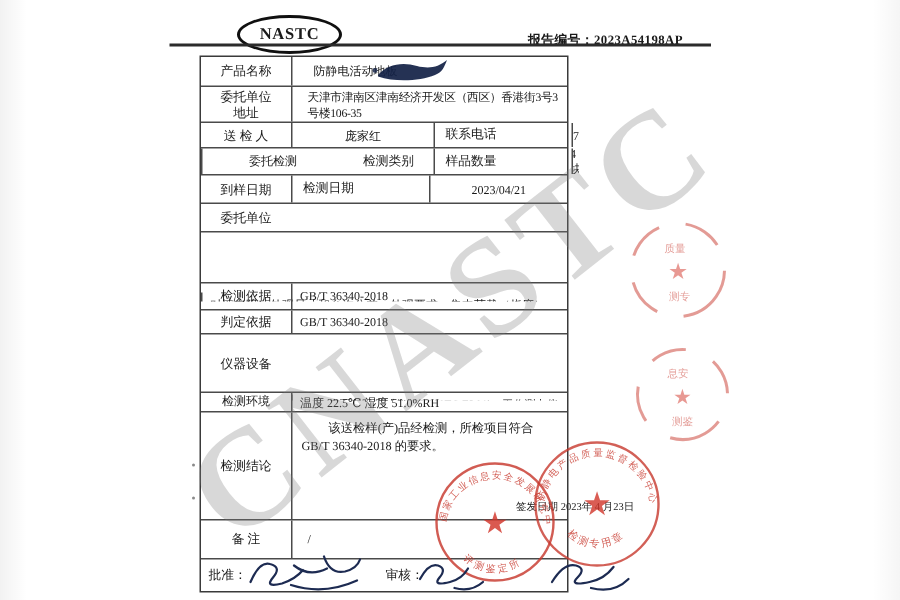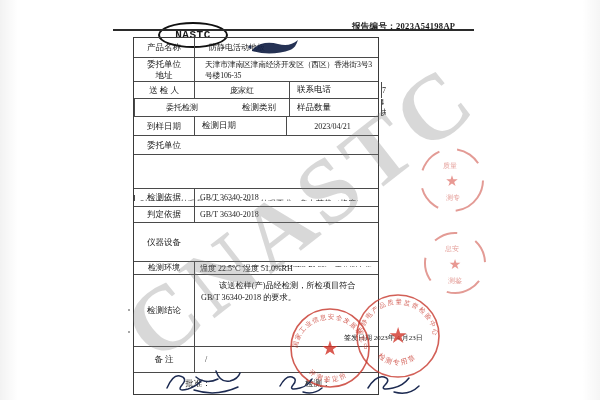--- a/index.html
+++ b/index.html
@@ -4,44 +4,44 @@
 <style>
   html,body{margin:0;padding:0;}
   body{
     width:600px;height:400px;position:relative;overflow:hidden;
     background:#ffffff;
     font-family:"Liberation Serif","DejaVu Serif",serif;
     color:#1a1a1a;
   }
   .page-shade{position:absolute;inset:0;background:linear-gradient(90deg,rgba(0,0,0,.05),rgba(0,0,0,0) 3%,rgba(0,0,0,0) 97%,rgba(0,0,0,.04));pointer-events:none;}
   
-  .logo{position:absolute;left:158px;top:22px;width:66px;height:22px;border:2.5px solid #101010;border-radius:50%;
+  .logo{position:absolute;left:158px;top:10px;width:66px;height:22px;border:2.5px solid #101010;border-radius:50%;
         display:flex;align-items:center;justify-content:center;font-weight:bold;font-size:11px;letter-spacing:.5px;
-        font-family:Liberation Mono, monospace;}
+        font-family:Liberation Serif, serif;}
   .report-no{position:absolute;left:352px;top:21px;font-size:8.5px;font-weight:bold;letter-spacing:.3px;}
   .header-rule{position:absolute;left:113px;top:29px;width:361px;height:2px;background:#2b2b2b;}
   
   .tbl{position:absolute;left:133px;top:37px;width:246px;border:1.5px solid #3a3a3a;box-sizing:border-box;background:rgba(255,255,255,0);}
   .row{display:flex;border-top:1px solid #4a4a4a;box-sizing:border-box;align-items:stretch;}
   .row.first{border-top:none;}
   .cell{box-sizing:border-box;border-left:1px solid #4a4a4a;overflow:hidden;display:flex;align-items:center;}
   .cell.nb{border-left:none;}
   .lbl{width:60px;flex:none;justify-content:center;text-align:center;font-size:8.5px;white-space:pre-line;line-height:1.25;}
   .val{flex:1;font-size:8px;padding:0 5px;}
   .vcenter{justify-content:center;padding:0 2px;margin-left:43px;}
   .val1{width:95px;flex:none;justify-content:center;font-size:8px;}
   .lbl2{width:49px;flex:none;justify-content:center;font-size:8.5px;}
   .multi{align-items:flex-start;padding:2px 5px;font-size:7.6px;line-height:1.32;display:block;text-align:left;margin-top:40px;}
   .addr{font-size:7.8px;letter-spacing:-.2px;padding-left:10px;}
   .concl{display:block;padding:5px 6px 0 6px;font-size:8.2px;line-height:1.5;text-indent:18px;align-items:flex-start;}
   .h19{height:19px}.h24{height:24px}.h17{height:17px}.h18{height:18px}.h34{height:34px}
   .h16{height:16px}.h39{height:39px}.h13{height:13px}.h72{height:72px}.h26{height:26px}.h22{height:22px}
   
   .sigrow{display:flex;align-items:center;font-size:8.5px;padding-left:5px;}
-  .siggroup1{width:118px;flex:none;text-align:center;}
+  .siggroup1{width:118px;flex:none;}
   .siggroup2{width:88px;flex:none;}
   .siggroup3{flex:1;padding-left:48px;}
   
   .watermark{position:absolute;left:300px;top:212px;transform:translate(-50%,-50%) rotate(-38deg);
     font-size:92px;font-weight:bold;letter-spacing:6px;color:rgba(125,125,125,.30);
     font-family:"Liberation Serif","DejaVu Serif",serif;z-index:5;pointer-events:none;white-space:nowrap;}
   .overlay{position:absolute;left:0;top:0;z-index:7;pointer-events:none;}
   .noise-dot{position:absolute;width:2px;height:2px;border-radius:50%;background:#8a8a8a;z-index:2;}
 </style>
 </head>
@@ -124,20 +124,21 @@
   </div>
 
   <div class="row h26">
     <div class="cell nb lbl">备 注</div>
     <div class="cell val" style="padding-left:10px">/</div>
   </div>
 
   <div class="row h22">
     <div class="cell nb val sigrow">
       <span class="siggroup1">批准：</span>
+      <span class="siggroup2">审核：</span>
       <span class="siggroup3">检测：</span>
     </div>
   </div>
 
 </div>
 
 <div class="noise-dot" style="left:128px;top:309px"></div>
 <div class="noise-dot" style="left:128px;top:331px"></div>
 
 <svg class="overlay" width="600" height="400" viewBox="0 0 600 400">

